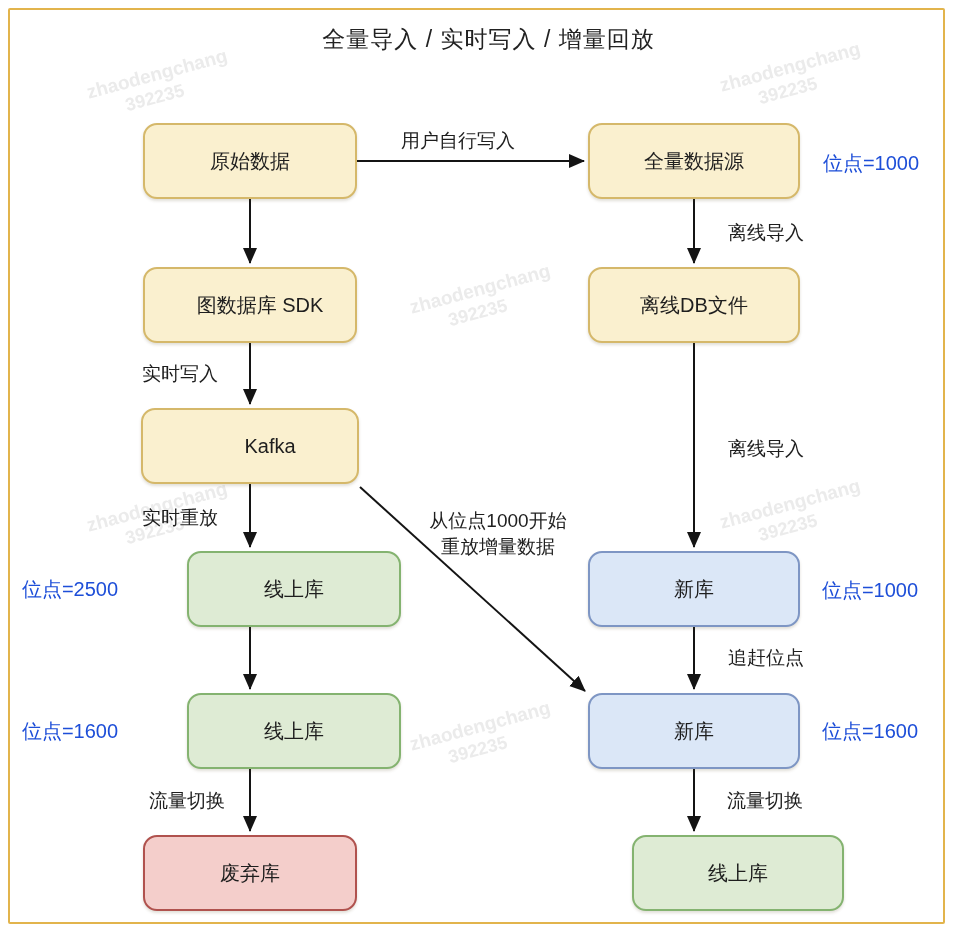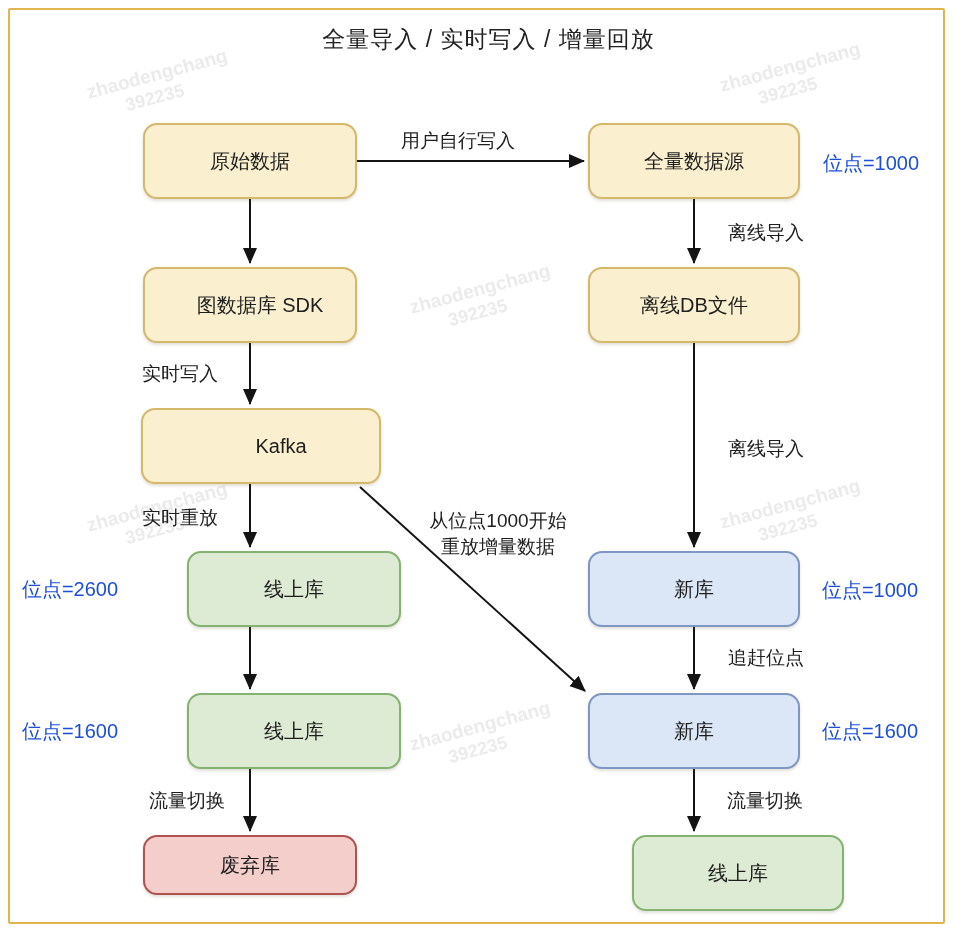--- a/index.html
+++ b/index.html
@@ -79,30 +79,30 @@
     <line x1="694" y1="769" x2="694" y2="831" marker-end="url(#ah)"></line>
     <line x1="360" y1="487" x2="585" y2="691" marker-end="url(#ah)"></line>
   </svg>
 
   <div class="node yellow" style="left:143px;top:123px;width:214px;height:76px;align-items:center;">
     <span>原始数据</span>
   </div>
   <div class="node yellow" style="left:143px;top:267px;width:214px;height:76px;padding-left:20px;">
     <span>图数据库 SDK</span>
   </div>
-  <div class="node yellow" style="left:141px;top:408px;width:240px;height:76px;padding-left:40px;">
+  <div class="node yellow" style="left:141px;top:408px;width:218px;height:76px;padding-left:40px;">
     <span>Kafka</span>
   </div>
   <div class="node green" style="left:143px;top:551px;width:214px;height:76px;">
     <span>线上库</span>
   </div>
   <div class="node green" style="left:143px;top:693px;width:214px;height:76px;">
     <span>线上库</span>
   </div>
-  <div class="node red" style="left:143px;top:835px;width:214px;height:60px;">
+  <div class="node red" style="left:143px;top:835px;width:214px;height:76px;">
     <span>废弃库</span>
   </div>
 
   <div class="node yellow" style="left:588px;top:123px;width:212px;height:76px;">
     <span>全量数据源</span>
   </div>
   <div class="node yellow" style="left:588px;top:267px;width:212px;height:76px;">
     <span>离线DB文件</span>
   </div>
   <div class="node blue" style="left:588px;top:551px;width:212px;height:76px;">
@@ -120,18 +120,18 @@
   <div class="elabel" style="left:180px;top:374px;">实时写入</div>
   <div class="elabel" style="left:180px;top:518px;">实时重放</div>
   <div class="elabel" style="left:766px;top:449px;">离线导入</div>
   <div class="elabel" style="left:498px;top:521px;">从位点1000开始</div>
   <div class="elabel" style="left:498px;top:547px;">重放增量数据</div>
   <div class="elabel" style="left:766px;top:658px;">追赶位点</div>
   <div class="elabel" style="left:187px;top:801px;">流量切换</div>
   <div class="elabel" style="left:765px;top:801px;">流量切换</div>
 
   <div class="offset-label" style="left:871px;top:163px;">位点=1000</div>
-  <div class="offset-label" style="left:70px;top:589px;">位点=2600</div>
+  <div class="offset-label" style="left:70px;top:589px;">位点=2500</div>
   <div class="offset-label" style="left:870px;top:590px;">位点=1000</div>
   <div class="offset-label" style="left:70px;top:731px;">位点=1600</div>
   <div class="offset-label" style="left:870px;top:731px;">位点=1600</div>
 
 </div>
 
 </body></html>

